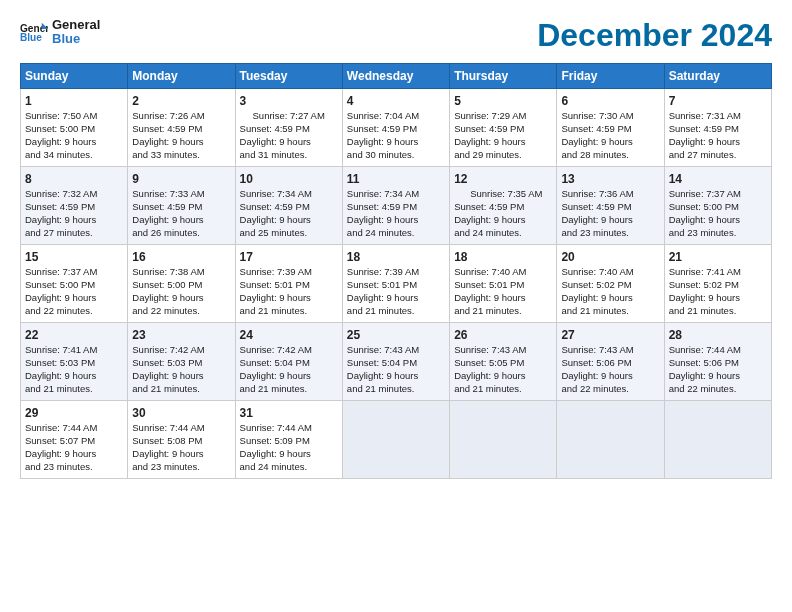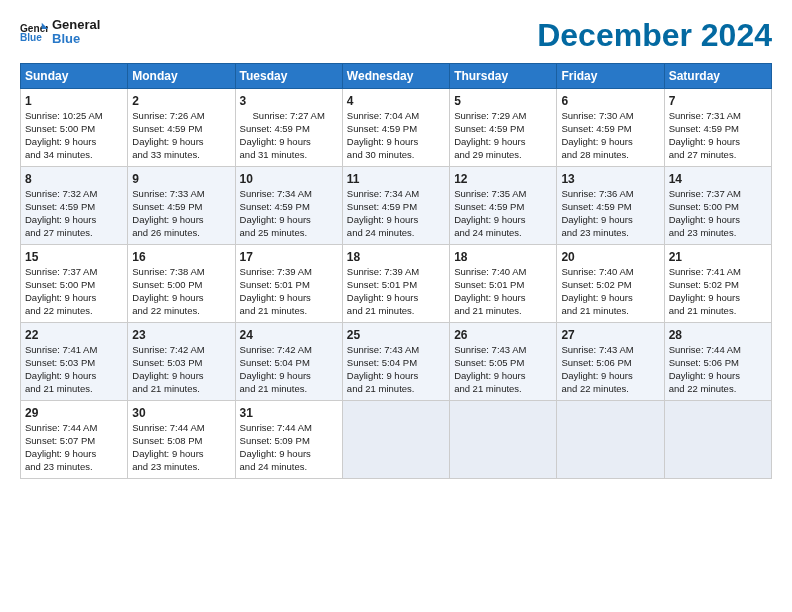--- a/index.html
+++ b/index.html
@@ -111,21 +111,21 @@
         <th>Wednesday</th>
         <th>Thursday</th>
         <th>Friday</th>
         <th>Saturday</th>
       </tr>
     </thead>
     <tbody id="calendar-body">
     <tr>
           <td>
             <span class="day-num">1</span>
-            <span style="display: block;">Sunrise: 10:25 AM</span>
+            <span style="display: block;">Sunrise: 7:50 AM</span>
             <span style="display: block;">Sunset: 5:00 PM</span>
             <span style="display: block;">Daylight: 9 hours</span>
             <span style="display: block;">and 34 minutes.</span>
           </td>
           <td>
             <span class="day-num">2</span>
             <span style="display: block;">Sunrise: 7:26 AM</span>
             <span style="display: block;">Sunset: 4:59 PM</span>
             <span style="display: block;">Daylight: 9 hours</span>
             <span style="display: block;">and 33 minutes.</span>
@@ -190,21 +190,21 @@
           </td>
           <td>
             <span class="day-num">11</span>
             <span style="display: block;">Sunrise: 7:34 AM</span>
             <span style="display: block;">Sunset: 4:59 PM</span>
             <span style="display: block;">Daylight: 9 hours</span>
             <span style="display: block;">and 24 minutes.</span>
           </td>
           <td>
             <span class="day-num">12</span>
-            <span style="display: block;">Sunrise: 7:35 AM</span>
+            <span style="display: block; margin-left: 16px;">Sunrise: 7:35 AM</span>
             <span style="display: block;">Sunset: 4:59 PM</span>
             <span style="display: block;">Daylight: 9 hours</span>
             <span style="display: block;">and 24 minutes.</span>
           </td>
           <td>
             <span class="day-num">13</span>
             <span style="display: block;">Sunrise: 7:36 AM</span>
             <span style="display: block;">Sunset: 4:59 PM</span>
             <span style="display: block;">Daylight: 9 hours</span>
             <span style="display: block;">and 23 minutes.</span>

